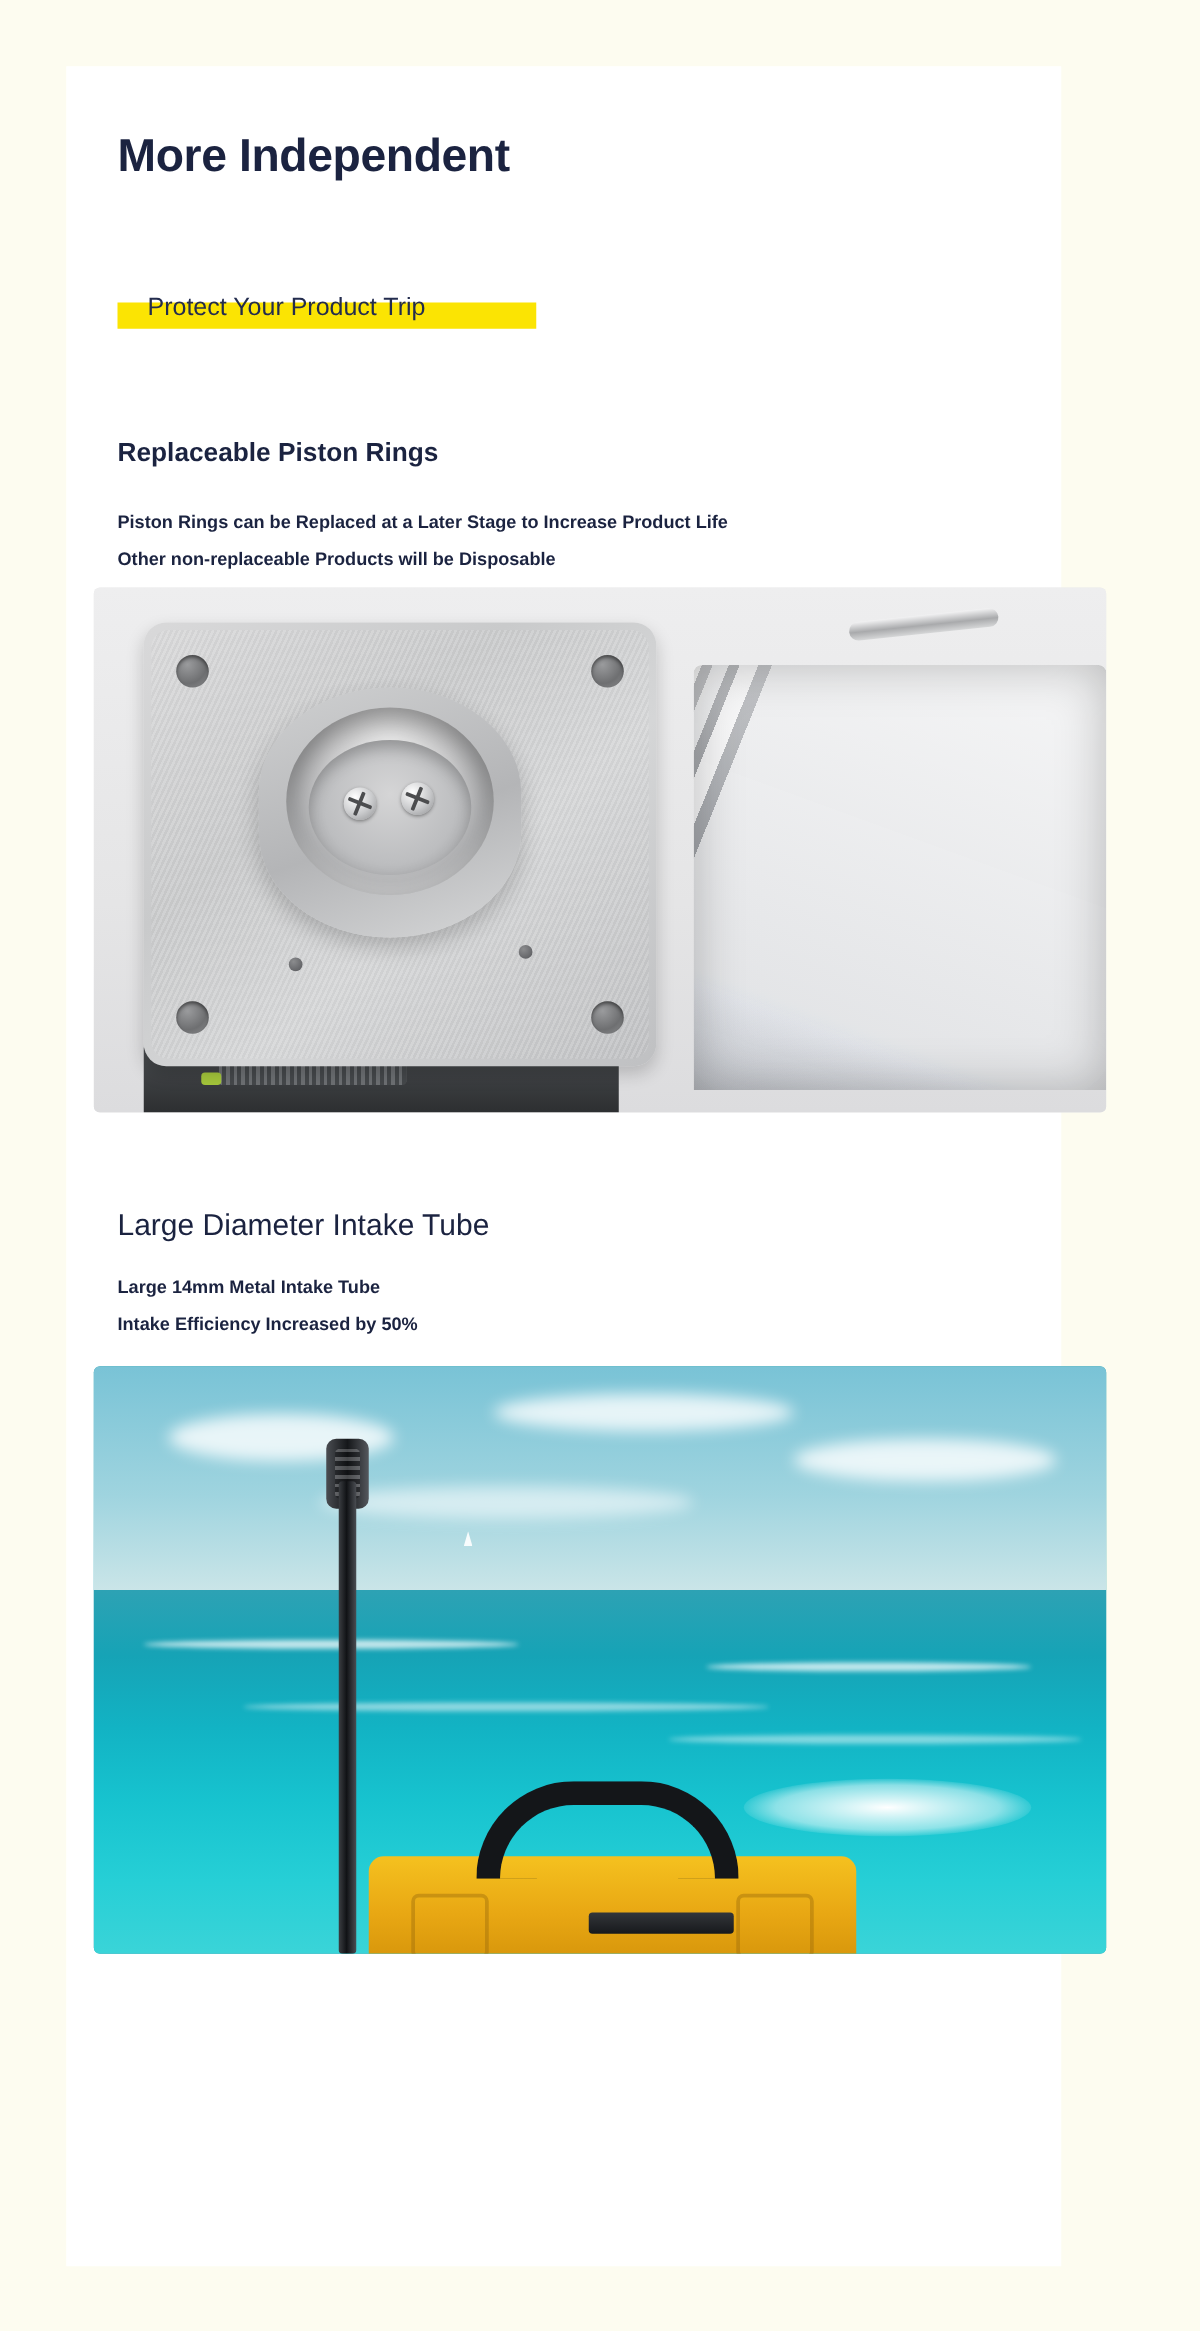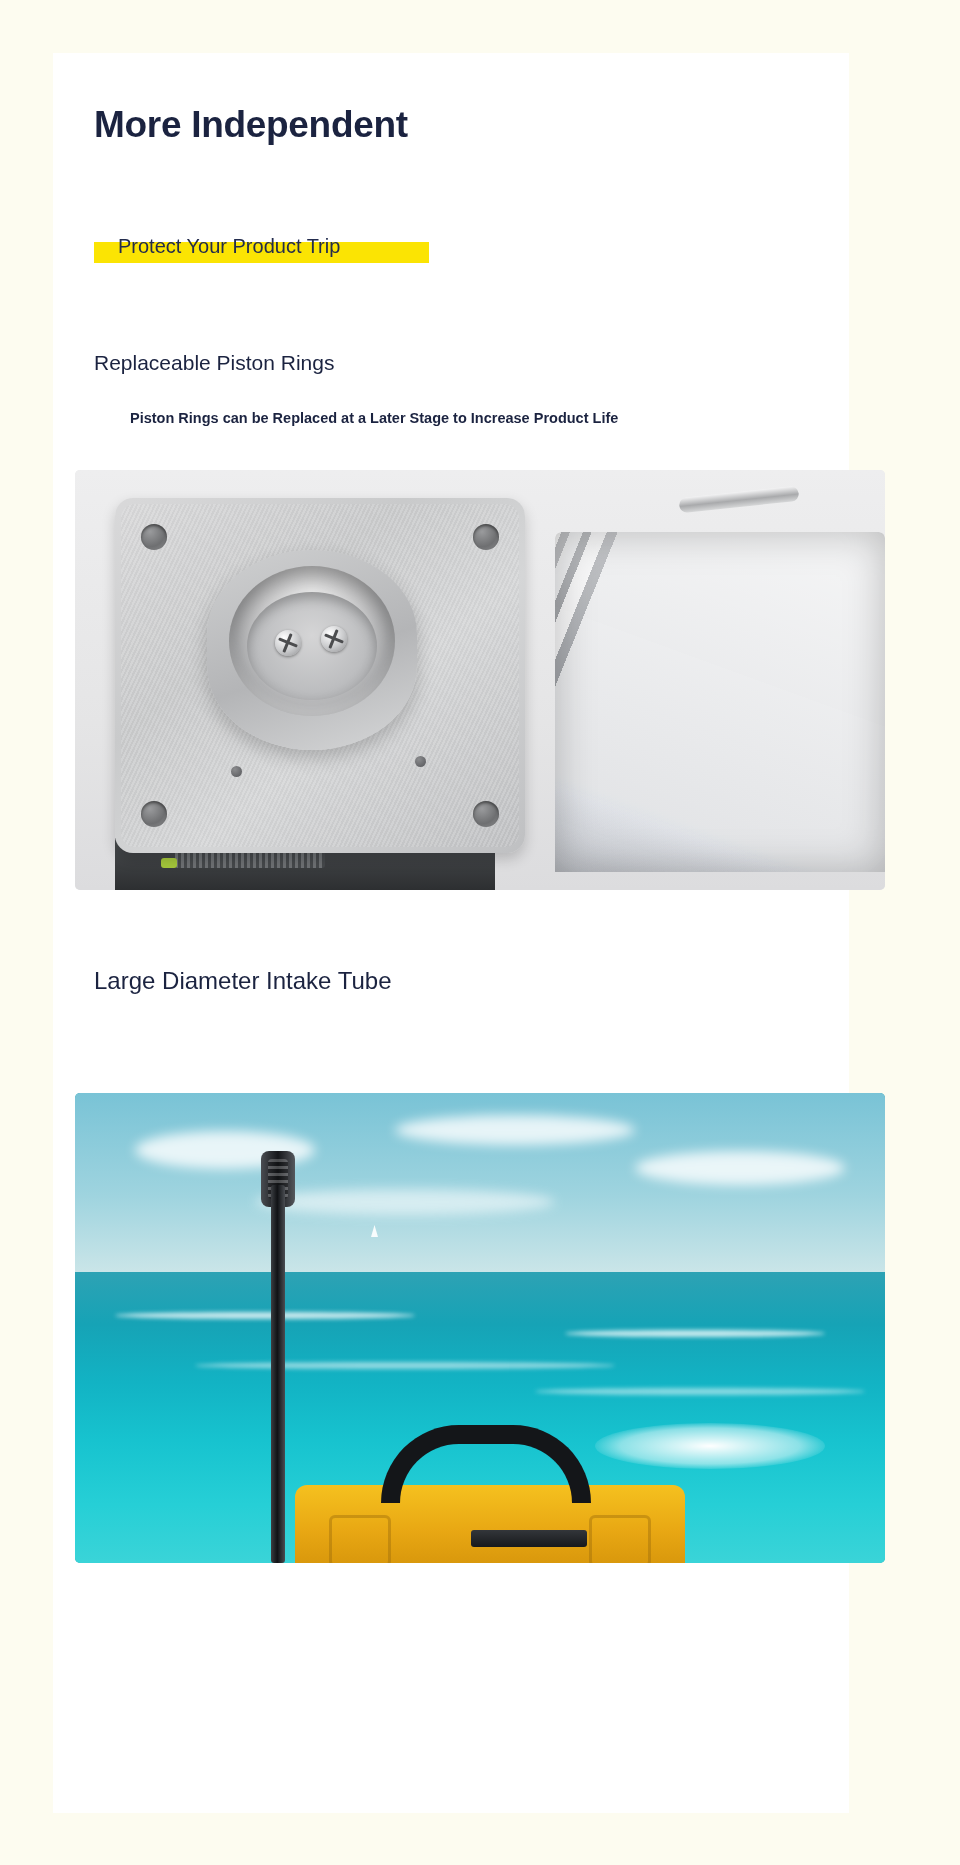--- a/index.html
+++ b/index.html
@@ -59,29 +59,28 @@
     white-space: nowrap;
   }
 
   .section { position: absolute; left: 41px; width: 772px; }
 
   .sec-title-1 {
     top: 296px;
     font-size: 21px;
     line-height: 28px;
     color: #1b2340;
-    font-weight: normal;
+    font-weight: bold;
   }
   .sec-body-1 {
     top: 350px;
     font-size: 14.5px;
     line-height: 30px;
     color: #1b2340;
     font-weight: bold;
-    margin-left: 36px;
   }
   .sec-body-1 span { display: block; }
 
   .photo {
     position: absolute;
     left: 22px;
     width: 810px;
     border-radius: 5px;
     overflow: hidden;
   }
@@ -285,20 +284,21 @@
   </div>
 
   <div class="subhead-wrap">
     <div class="subhead-highlight"></div>
     <div class="subhead-text">Protect Your Product Trip</div>
   </div>
 
   <div class="section sec-title-1">Replaceable Piston Rings</div>
   <div class="section sec-body-1">
     <span>Piston Rings can be Replaced at a Later Stage to Increase Product Life</span>
+    <span>Other non-replaceable Products will be Disposable</span>
   </div>
 
   <div class="photo photo-1">
     <div class="p1-bg"></div>
     <div class="p1-dark-strip"></div>
     <div class="p1-green"></div>
     <div class="p1-rod"></div>
     <div class="p1-foil"></div>
     <div class="p1-plate">
       <div class="hole h1"></div>
@@ -312,20 +312,24 @@
           <div class="p1-inner">
             <div class="screw s1"></div>
             <div class="screw s2"></div>
           </div>
         </div>
       </div>
     </div>
   </div>
 
   <div class="section sec-title-2">Large Diameter Intake Tube</div>
+  <div class="section sec-body-2">
+    <span>Large 14mm Metal Intake Tube</span>
+    <span>Intake Efficiency Increased by 50%</span>
+  </div>
 
   <div class="photo photo-2">
     <div class="p2-sky">
       <div class="cloud c1"></div>
       <div class="cloud c2"></div>
       <div class="cloud c3"></div>
       <div class="cloud c4"></div>
     </div>
     <div class="p2-sea">
       <div class="wave w1"></div>

